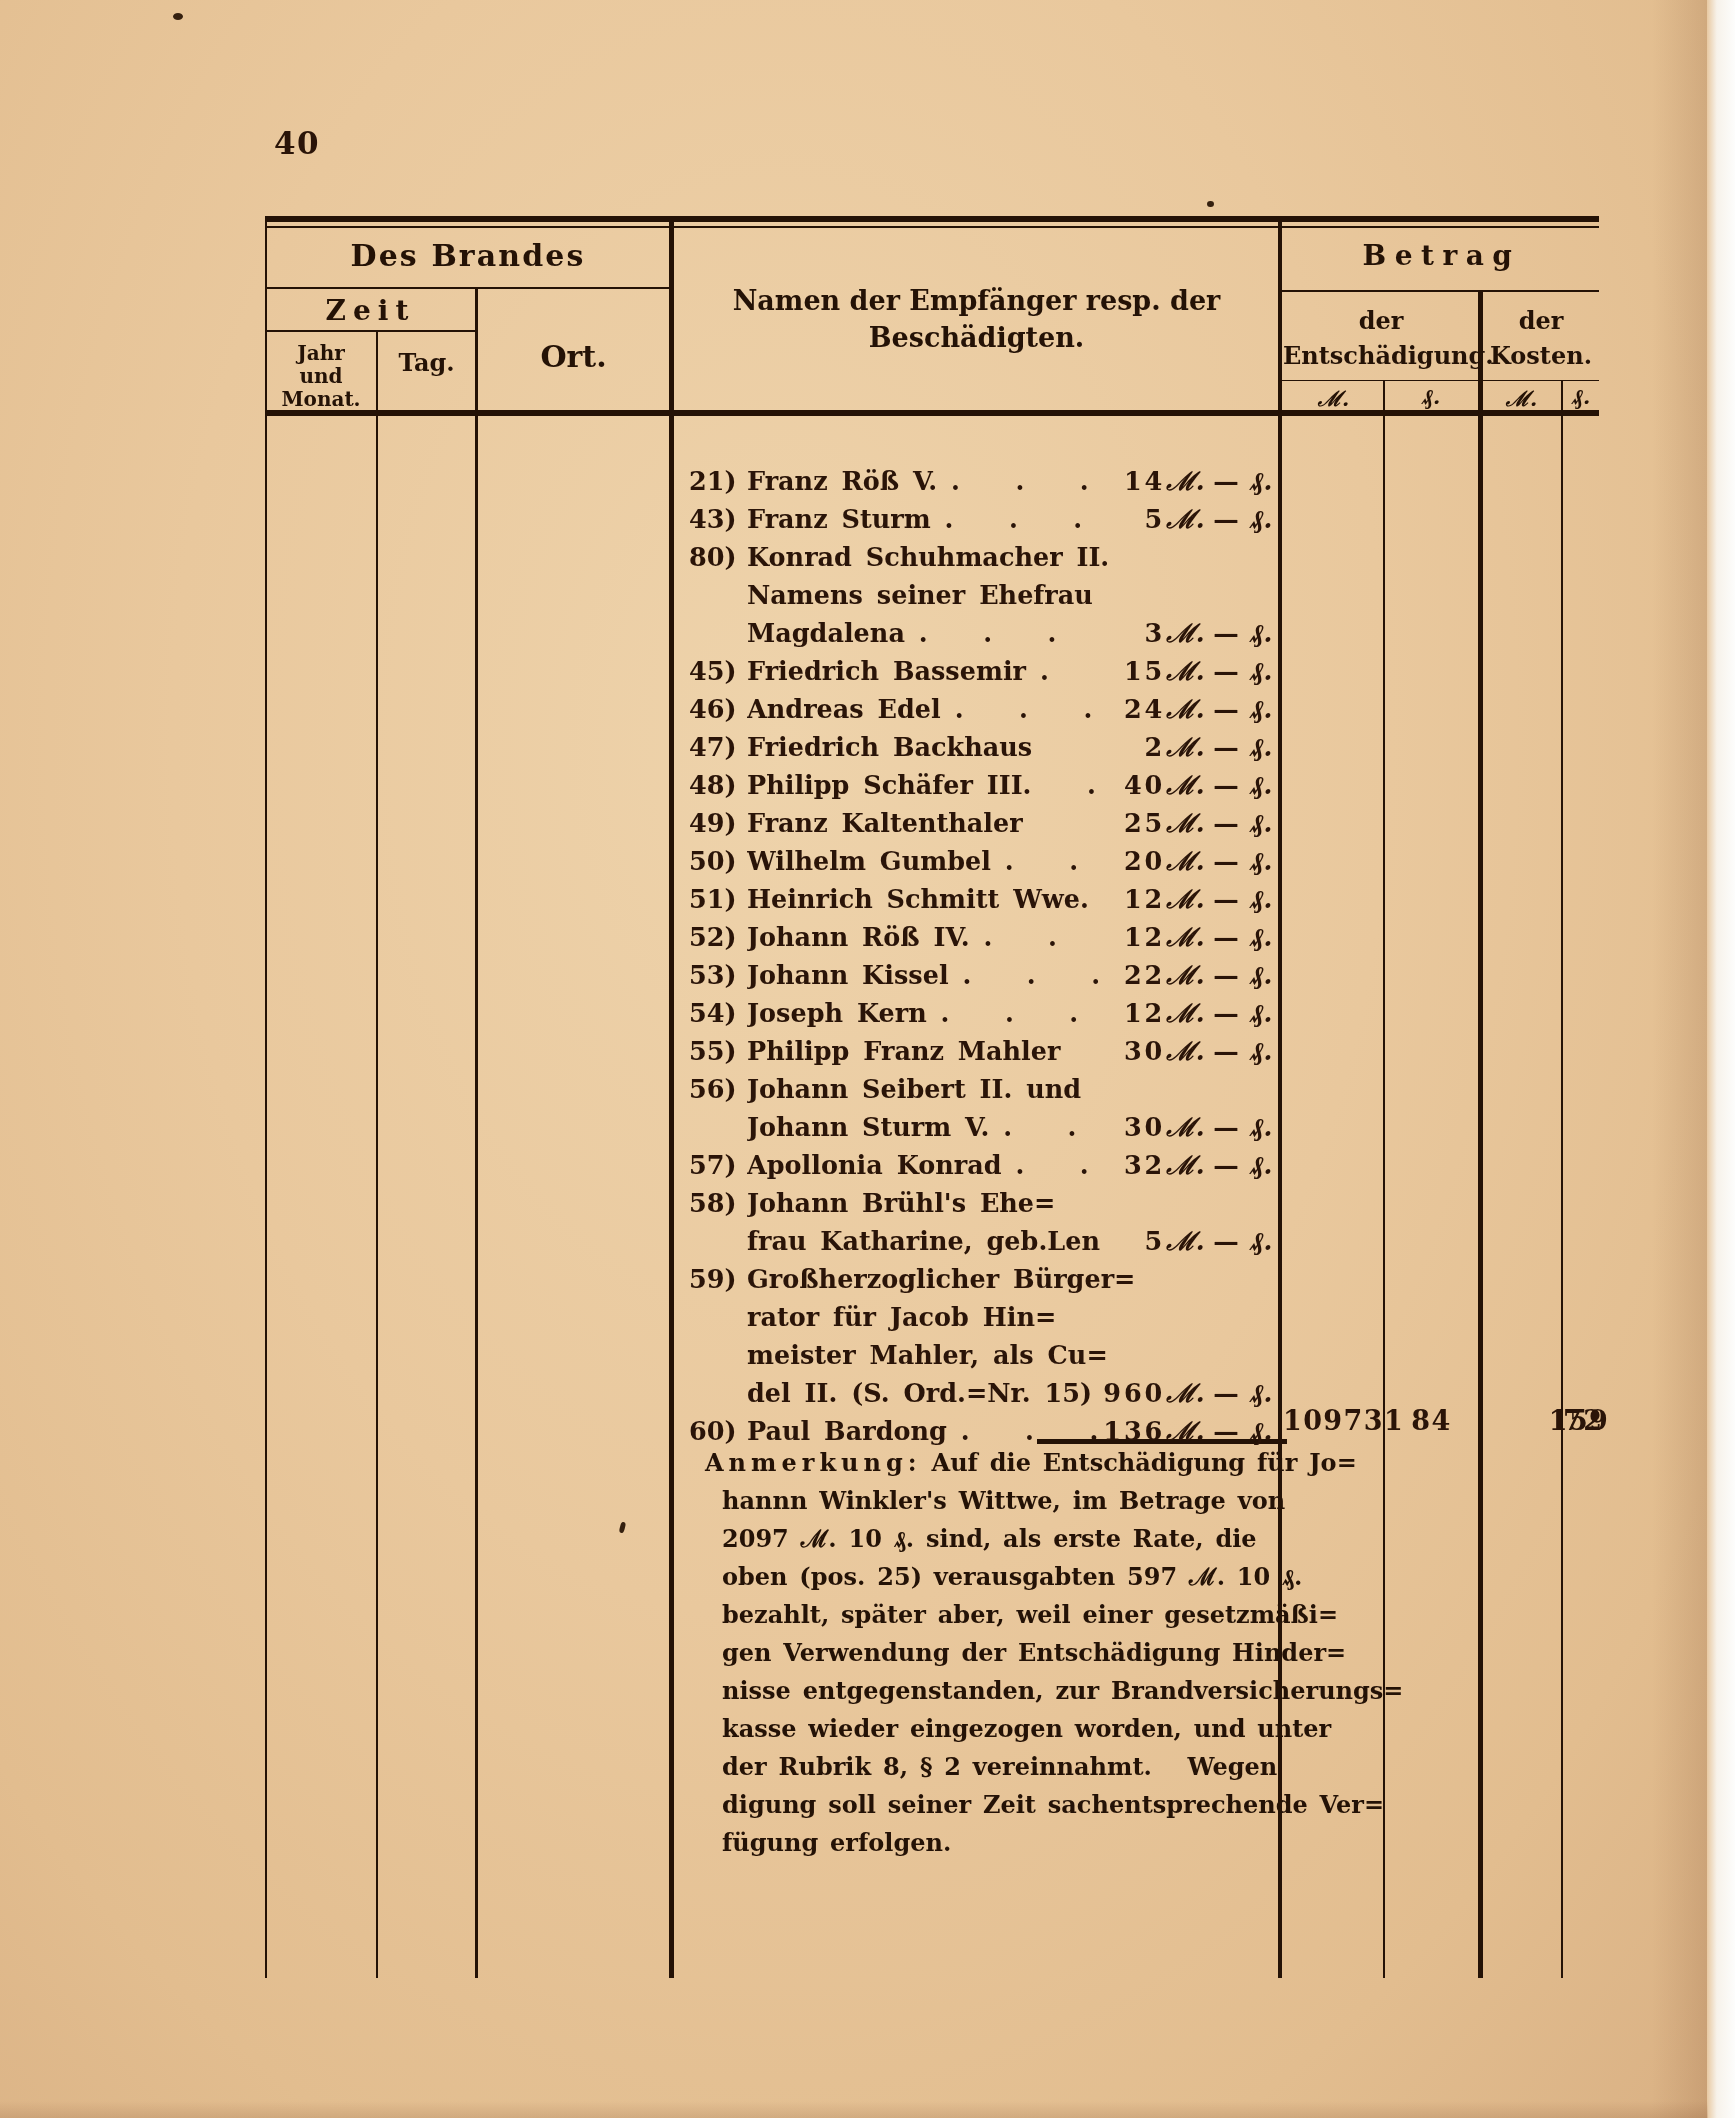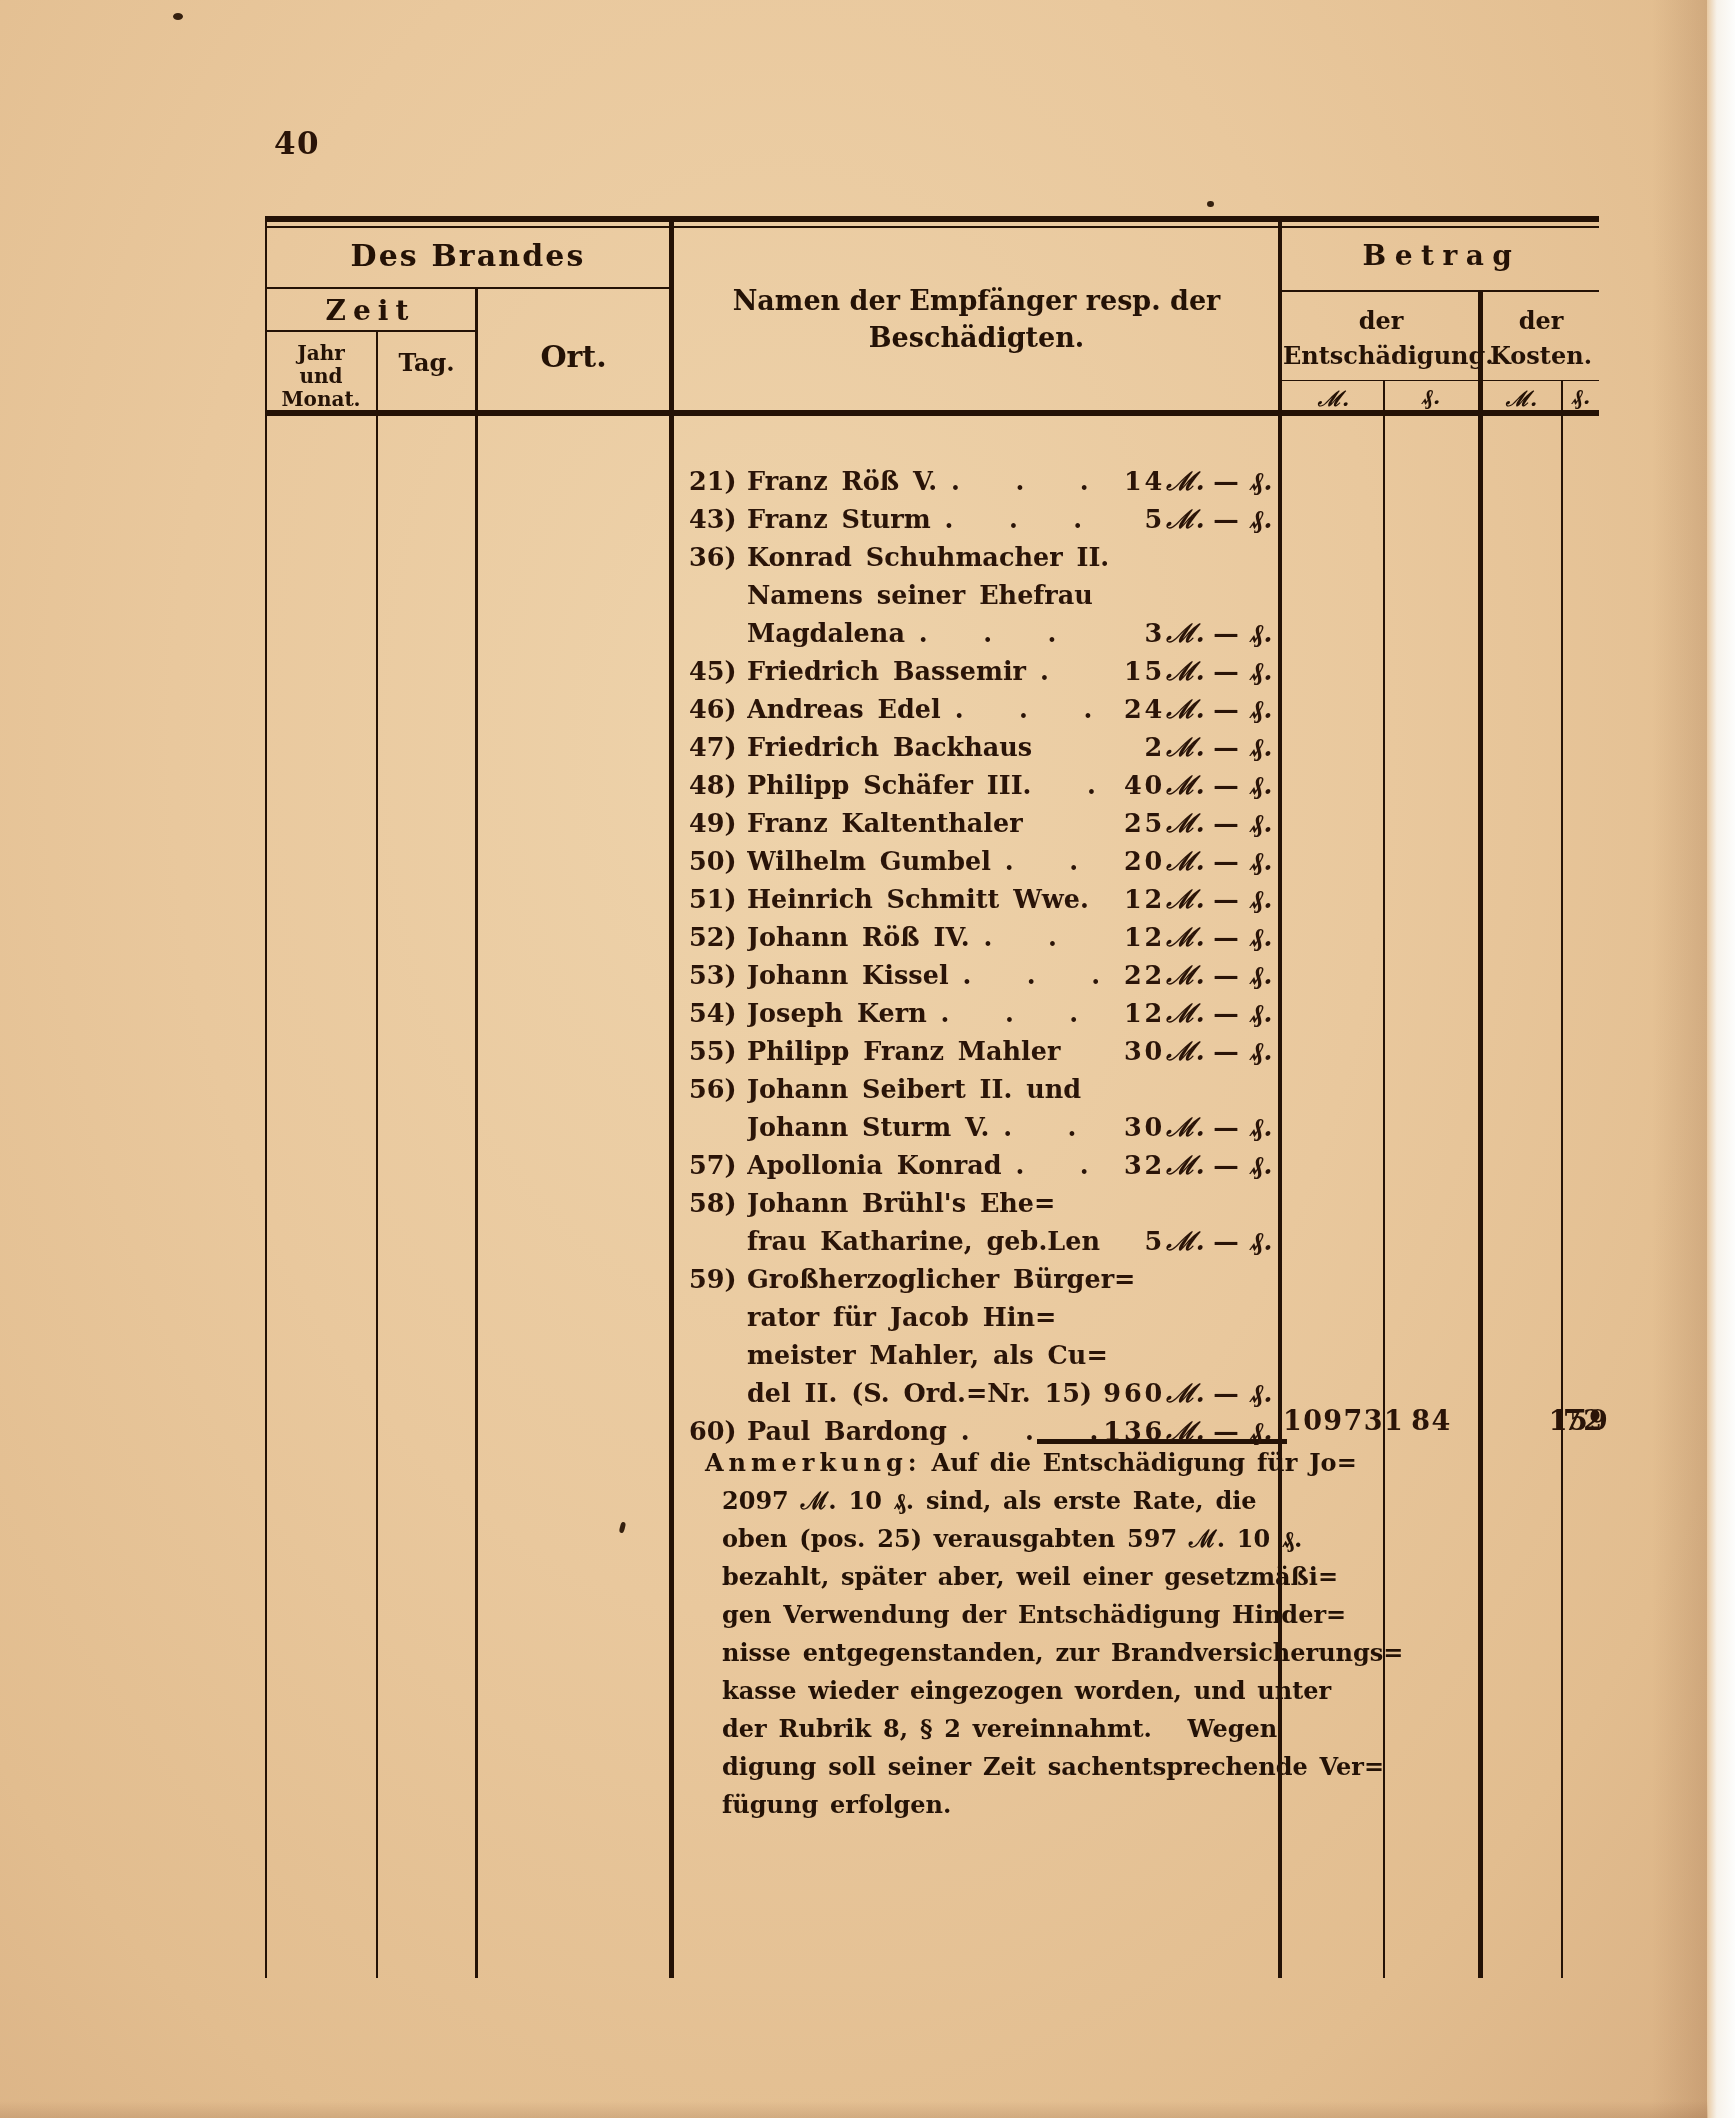--- a/index.html
+++ b/index.html
@@ -94,21 +94,21 @@
       </div>
       <div class="row">
         <span class="no">43)</span>
         <span class="nm">Franz Sturm .    .    .</span>
         <span class="amt">5</span>
         <span class="mk">ℳ.</span>
         <span class="da">—</span>
         <span class="pf">₰.</span>
       </div>
       <div class="row">
-        <span class="no">36)</span>
+        <span class="no">80)</span>
         <span class="nm">Konrad Schuhmacher II.</span>
       </div>
       <div class="row">
         <span class="no"></span>
         <span class="nm">Namens seiner Ehefrau</span>
       </div>
       <div class="row">
         <span class="no"></span>
         <span class="nm">Magdalena .    .    .    .</span>
         <span class="amt">3</span>
@@ -267,20 +267,21 @@
     </div>
 
   <div class="tot" style="left:1283px;width:99px;text-align:right;">109731</div>
   <div class="tot" style="left:1385px;width:93px;">84</div>
   <div class="tot" style="left:1542px;width:74px;">159</div>
   <div class="tot" style="left:1563px;width:38px;">72</div>
 
   <div class="anm">
     <div class="first"><span class="albl">Anmerkung:</span><span>Auf die Entschädigung für Jo=</span></div>
     <div id="anmerkung-lines">
+        <div class="aline">hannn Winkler's Wittwe, im Betrage von</div>
         <div class="aline">2097 ℳ. 10 ₰. sind, als erste Rate, die</div>
         <div class="aline">oben (pos. 25) verausgabten 597 ℳ. 10 ₰.</div>
         <div class="aline">bezahlt, später aber, weil einer gesetzmäßi=</div>
         <div class="aline">gen Verwendung der Entschädigung Hinder=</div>
         <div class="aline">nisse entgegenstanden, zur Brandversicherungs=</div>
         <div class="aline">kasse wieder eingezogen worden, und unter</div>
         <div class="aline">der Rubrik 8, § 2 vereinnahmt.   Wegen</div>
         <div class="aline">digung soll seiner Zeit sachentsprechende Ver=</div>
         <div class="aline">fügung erfolgen.</div>
       </div>

